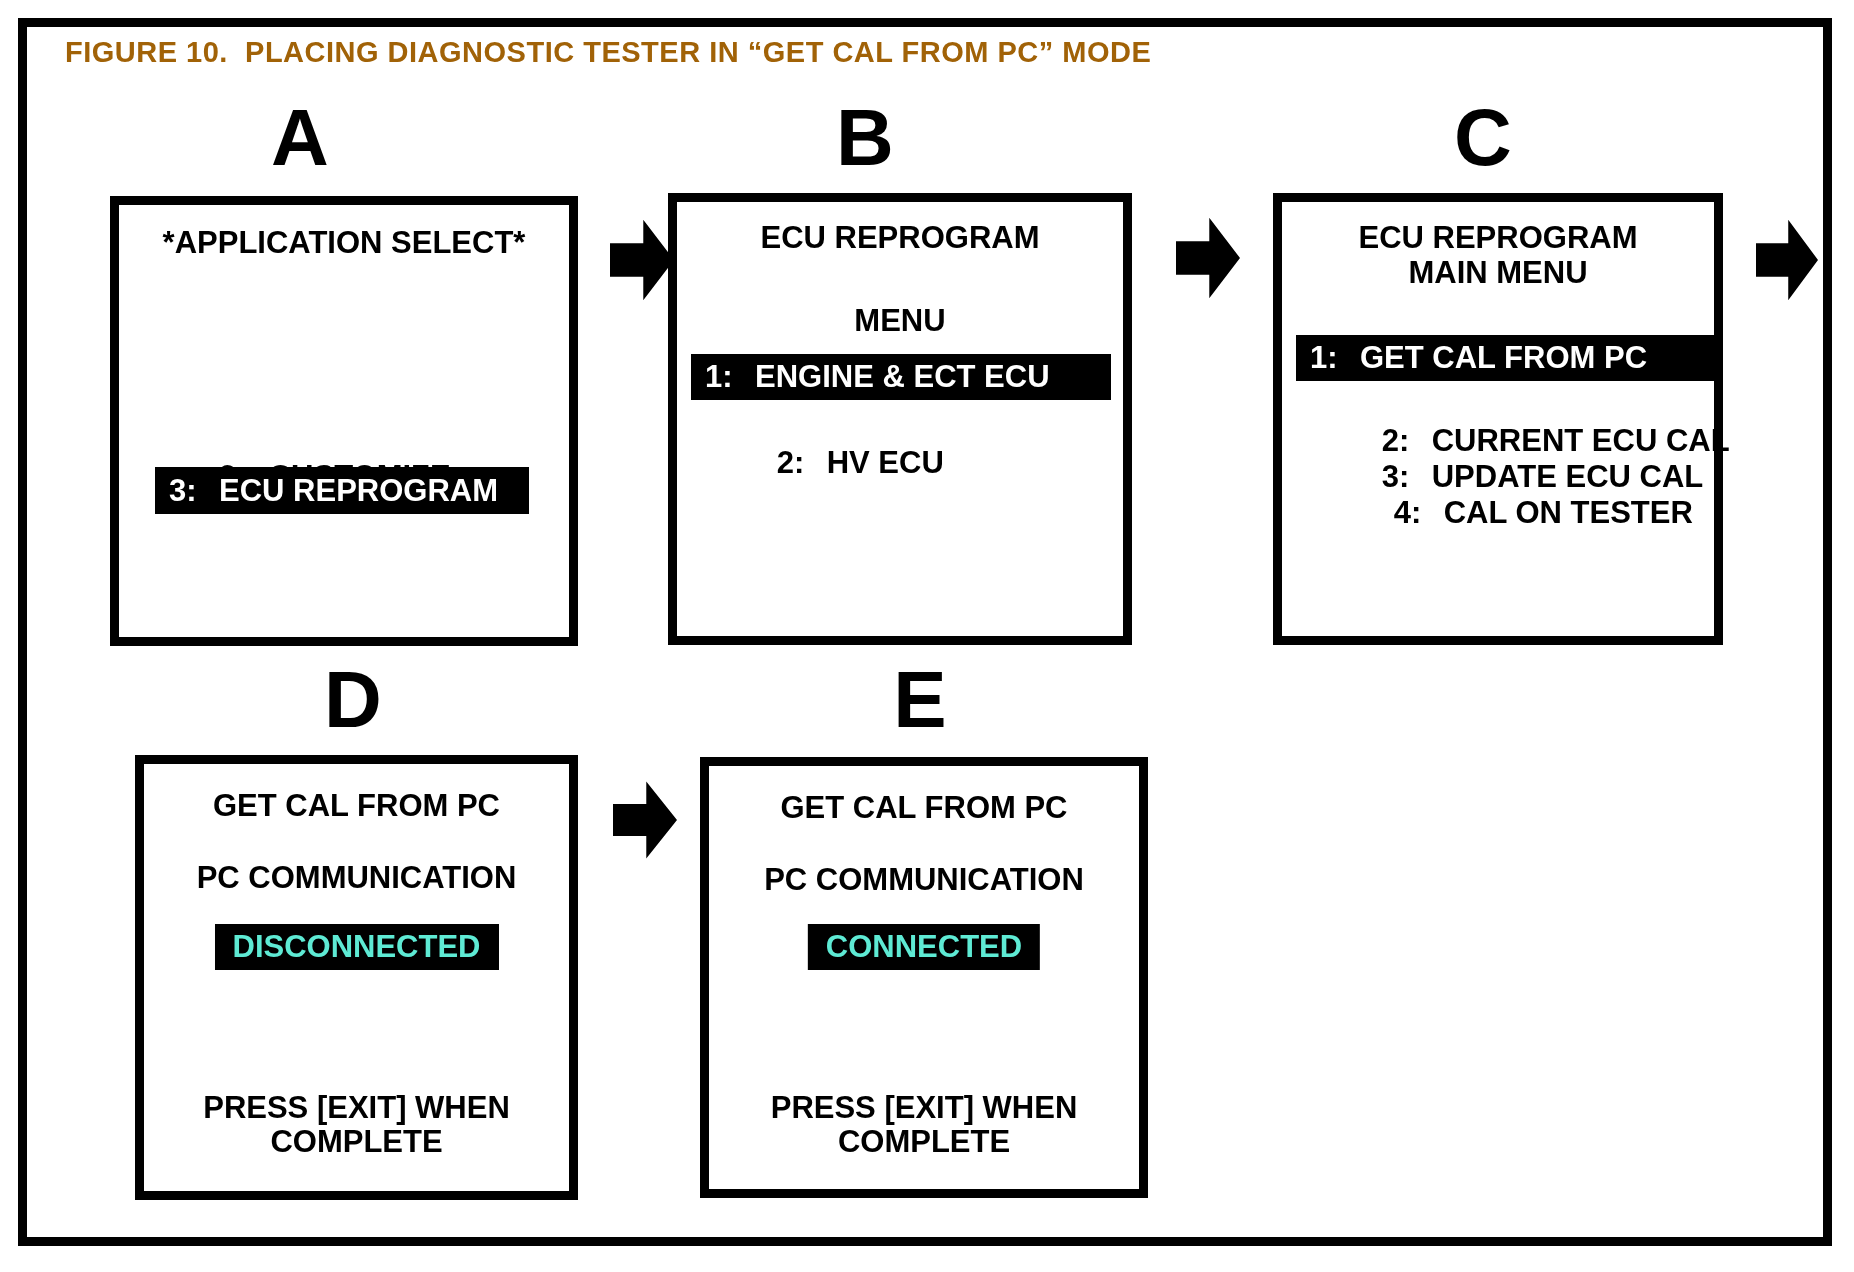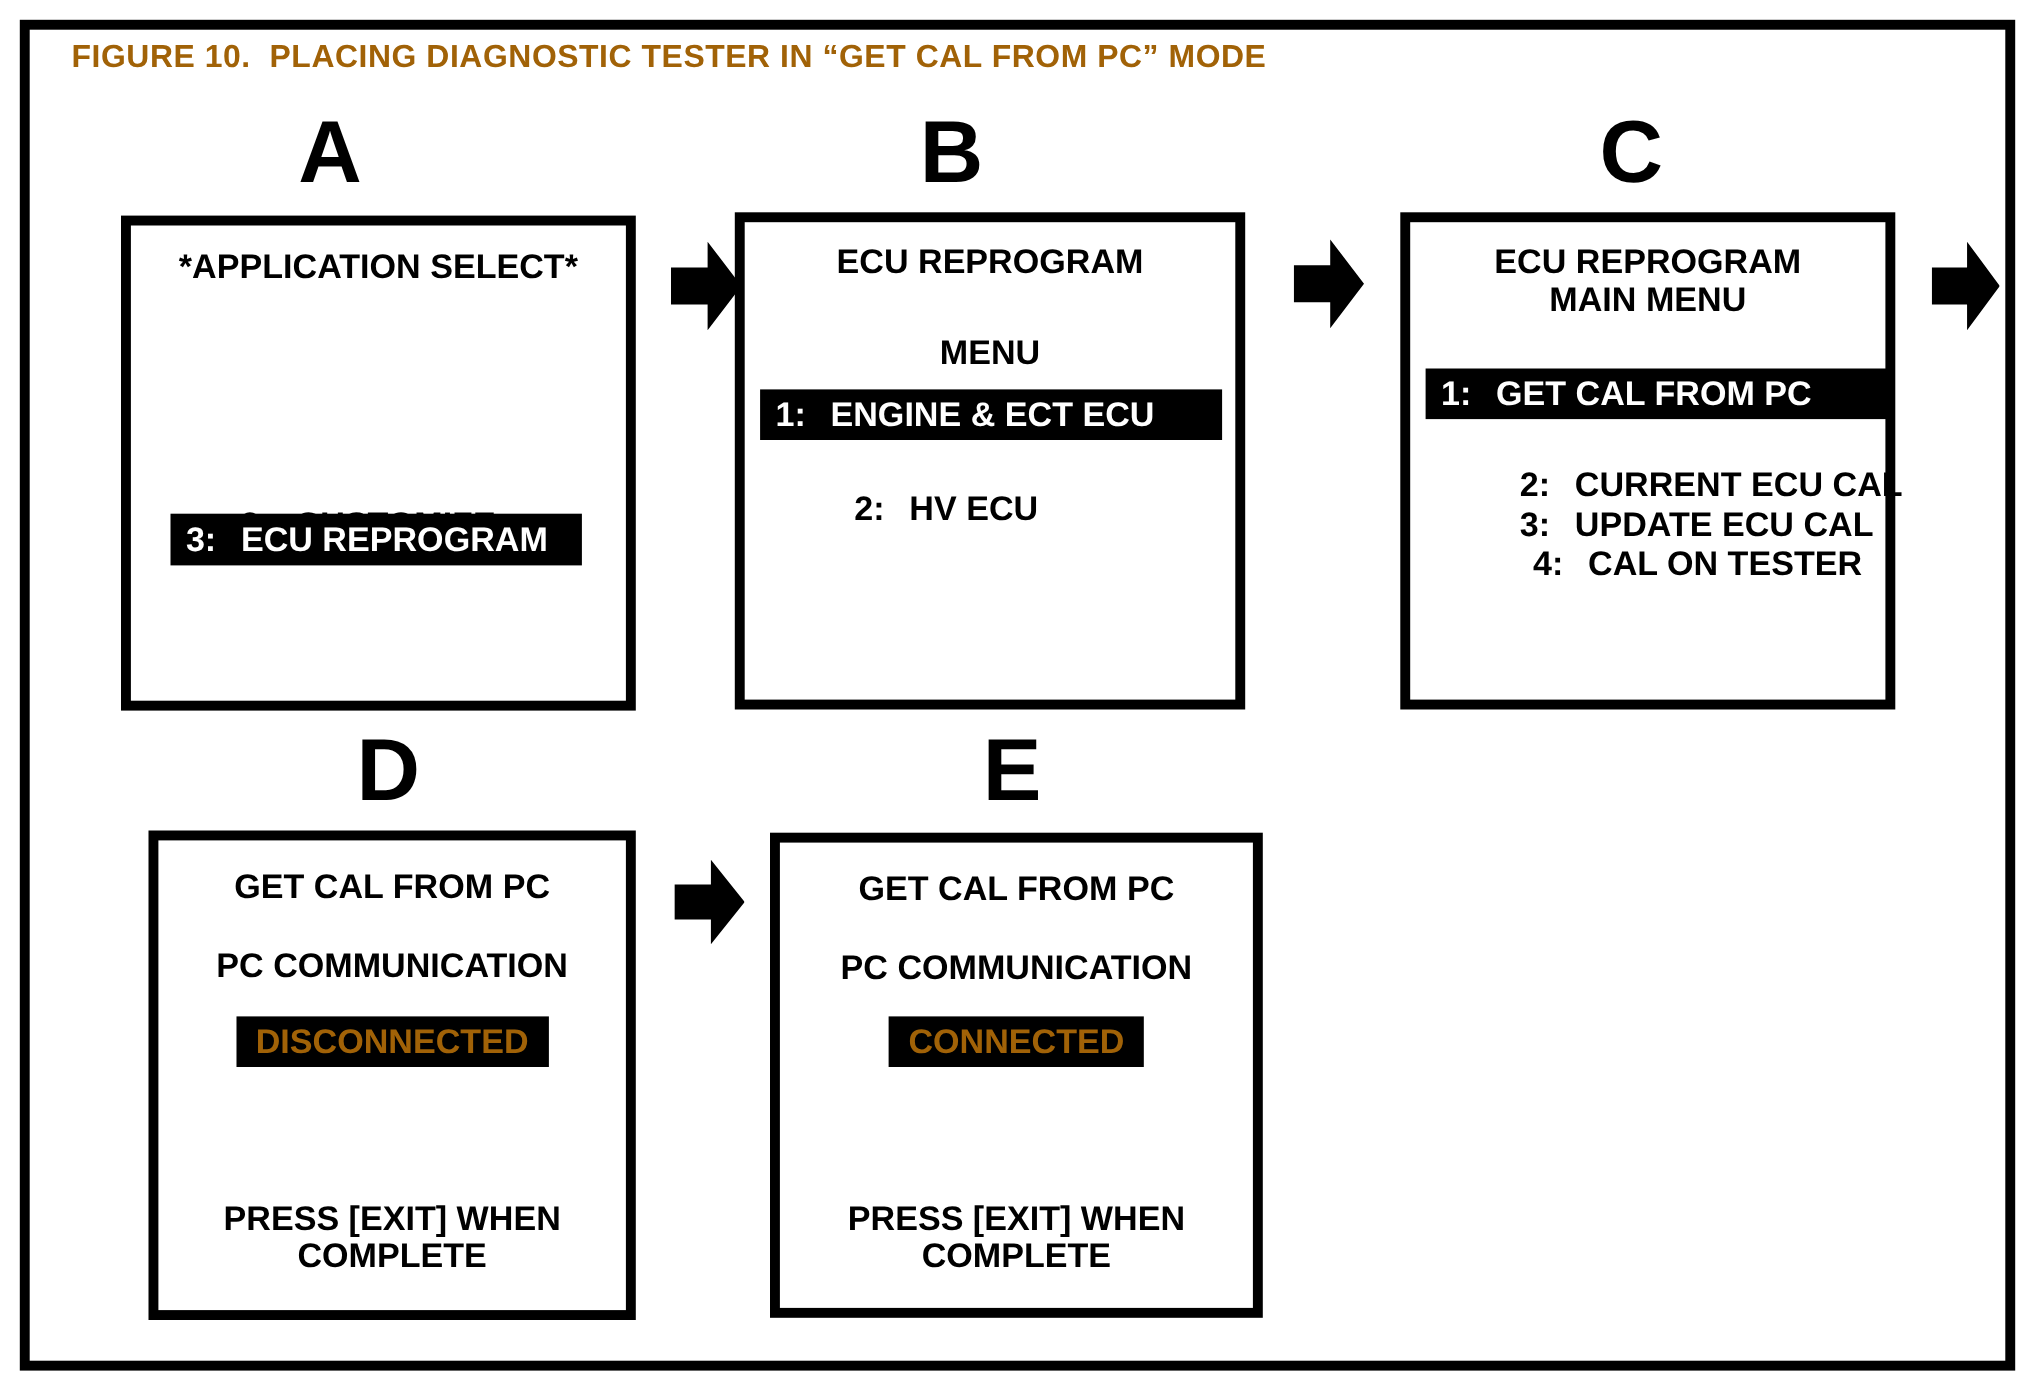--- a/index.html
+++ b/index.html
@@ -56,21 +56,21 @@
     background:#000;color:#fff;
     font-size:31px;font-weight:bold;
     box-sizing:border-box;
     padding-left:14px;
     display:flex;align-items:center;
     white-space:pre;
   }
   .status-badge{
     position:absolute;
     left:50%;transform:translateX(-50%);
-    background:#000;color:#a16207;
+    background:#000;color:#5eead4;
     font-size:31px;font-weight:bold;
     height:46px;line-height:46px;
     padding:0 18px;
     white-space:pre;
   }
   .arrow{
     position:absolute;
     background:#000;
     clip-path:polygon(0 30%, 52% 30%, 52% 2%, 100% 50%, 52% 98%, 52% 70%, 0 70%);
   }

